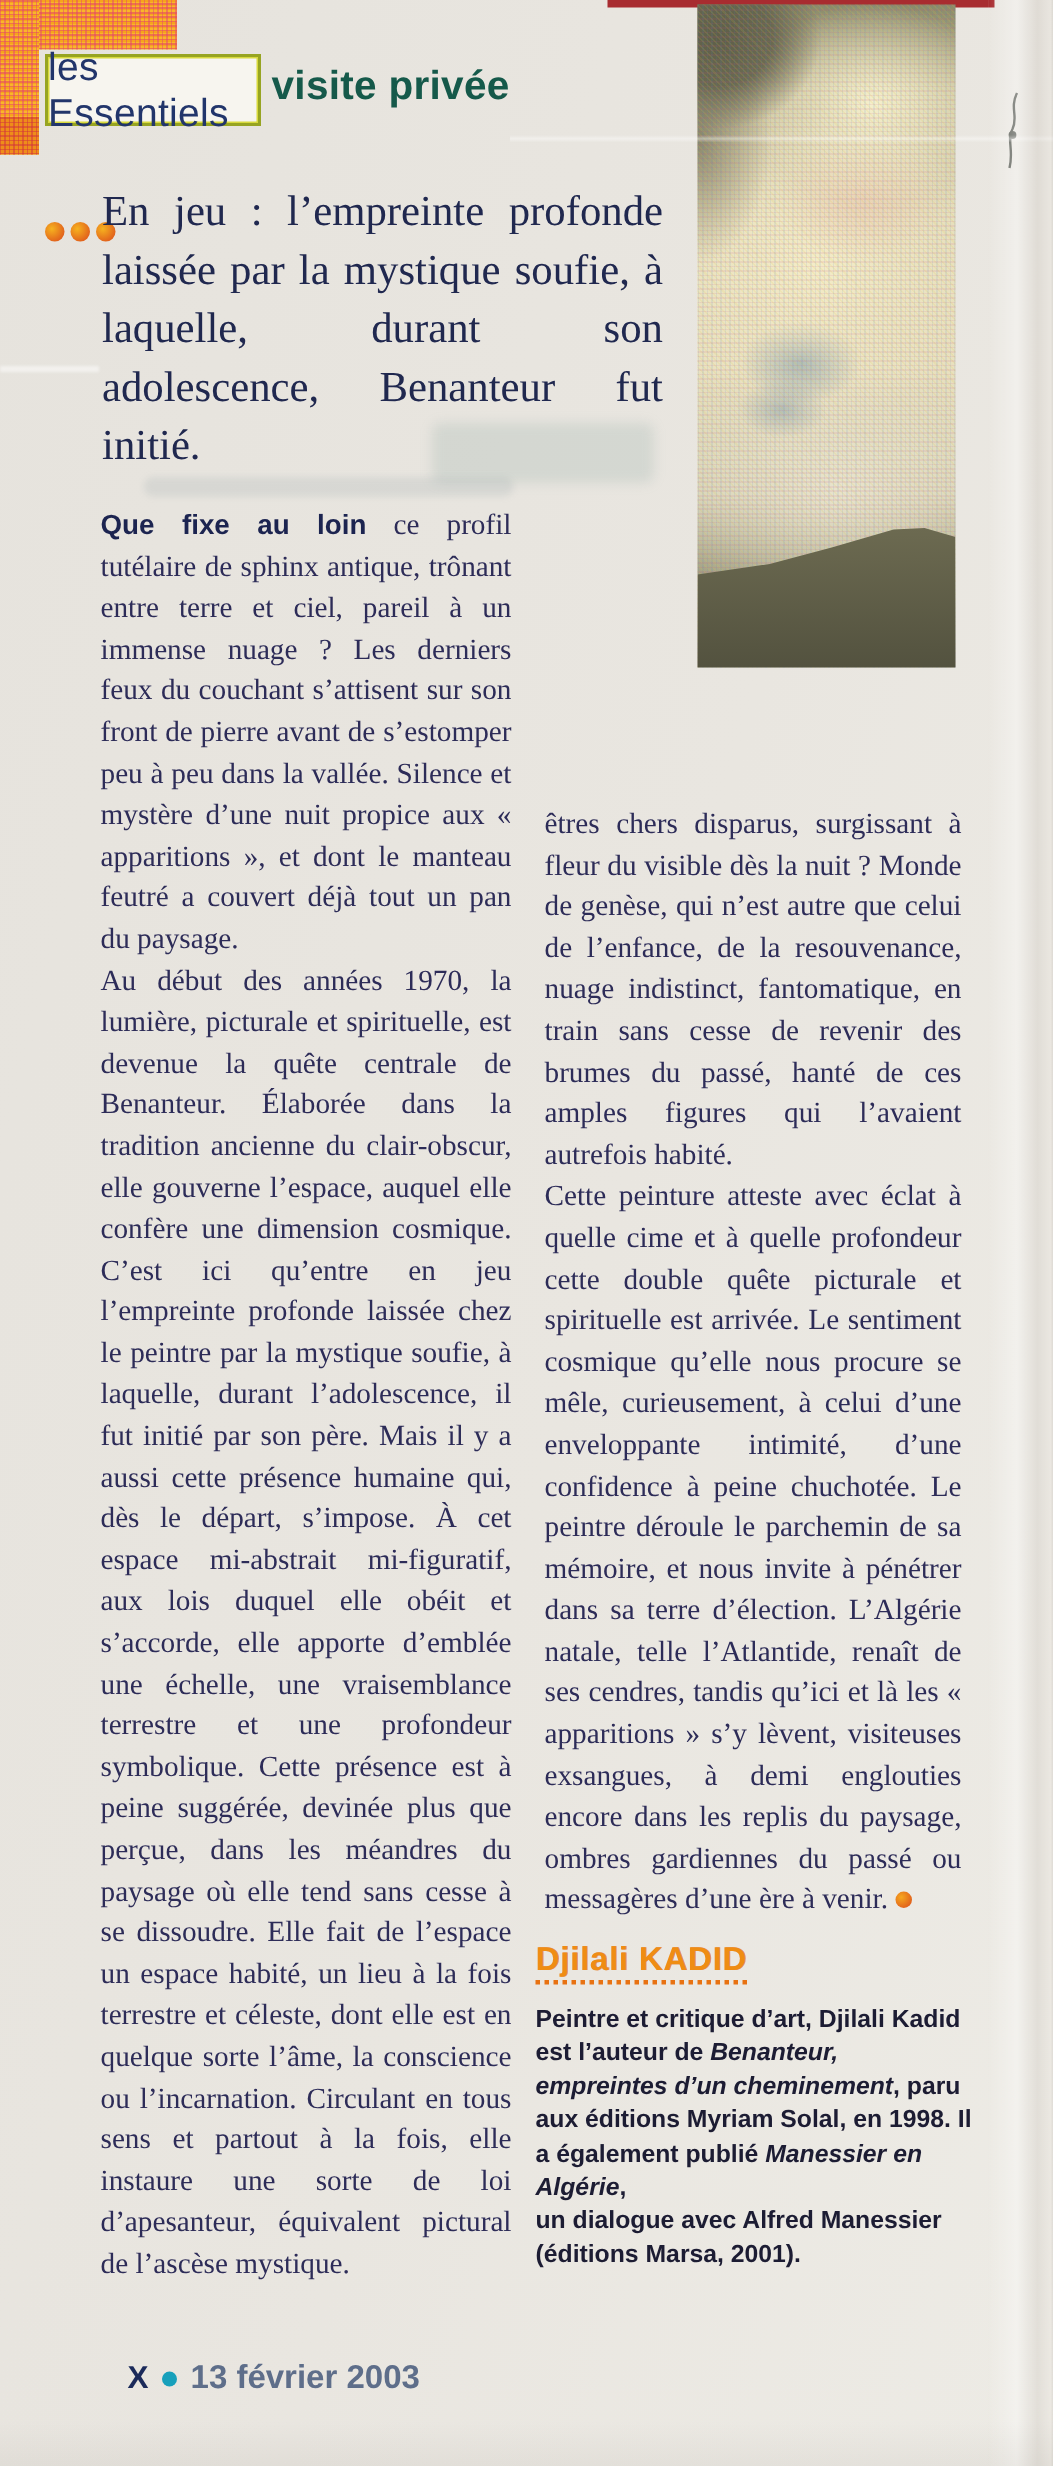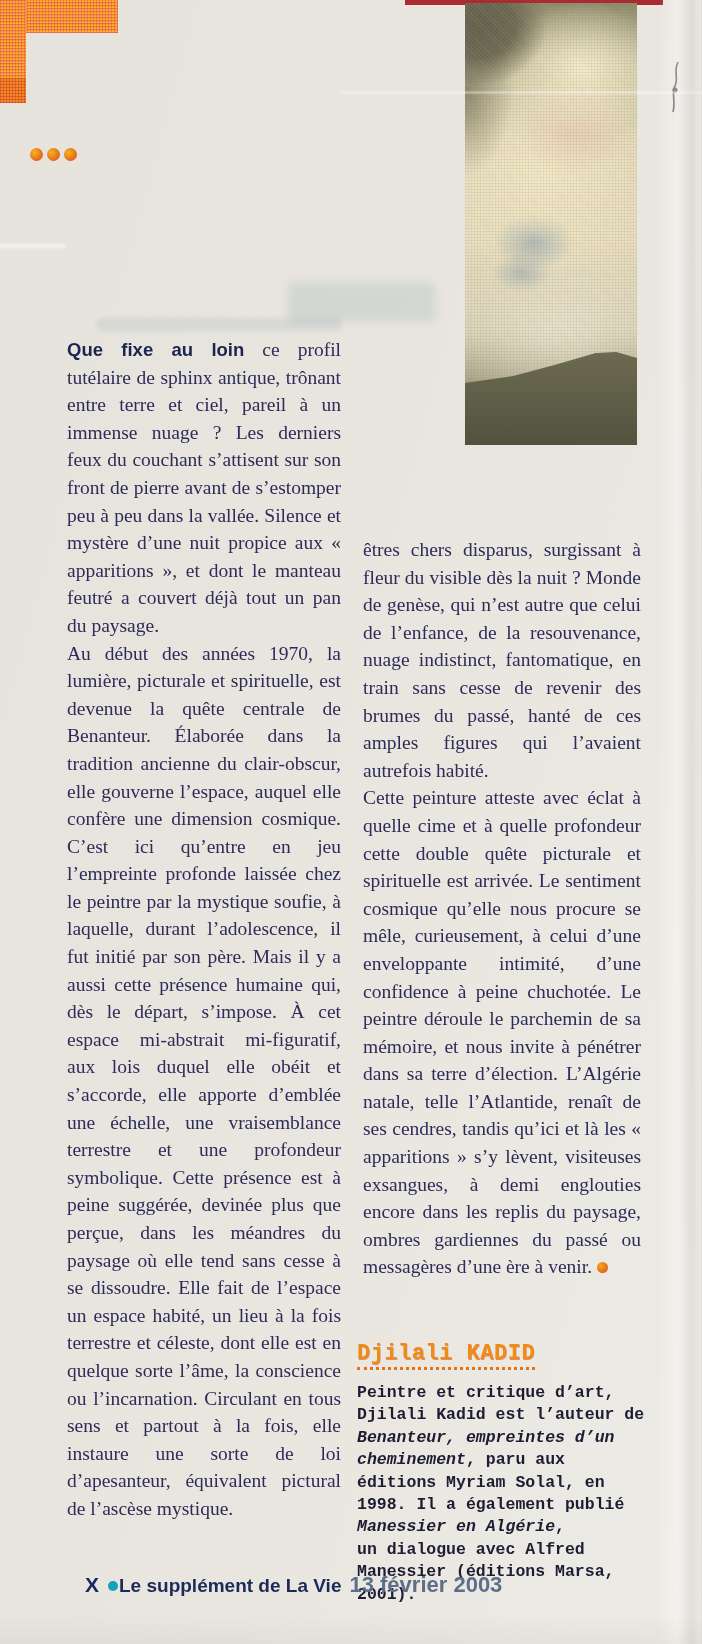--- a/index.html
+++ b/index.html
@@ -67,21 +67,21 @@
     font-size:28.5px;line-height:39px;color:#20284f;text-align:justify;hyphens:auto;}
   
   .body-text{font-size:19.5px;line-height:27.6px;color:#2d2c58;text-align:justify;hyphens:auto;}
   .body-text p{margin:0;}
   .col-left{position:absolute;left:67px;top:336px;width:274px;}
   .col-right{position:absolute;left:363px;top:536px;width:278px;}
   .lead-in{font-family:Liberation Sans, sans-serif;font-weight:700;font-size:18.5px;color:#1c2450;}
   .end-dot{display:inline-block;width:11px;height:11px;border-radius:50%;margin-left:5px;
     background:radial-gradient(circle at 35% 35%, #f6a71f, #e2641c 72%);}
   
-  .bio{position:absolute;left:357px;top:1341px;width:292px;font-family:Liberation Mono, monospace;}
+  .bio{position:absolute;left:357px;top:1293px;width:292px;font-family:Liberation Sans, sans-serif;}
   .bio-heading{display:inline-block;font-size:22px;font-weight:700;color:#ef8d13;
     letter-spacing:.5px;border-bottom:3px dotted #e87212;padding-bottom:1px;
     text-shadow:0.6px 0.6px 0 rgba(205,60,40,.55);}
   .bio-body{margin:12px 0 0 0;font-size:16.5px;font-weight:700;line-height:22.4px;
     color:#1c1c33;white-space:pre-line;text-align:left;}
   .bio-body i{font-style:italic;text-align:right;}
   
   .footer{position:absolute;left:85px;top:1572px;display:flex;align-items:baseline;
     font-family:"Liberation Sans",sans-serif;}
   .footer-x{font-weight:700;font-size:21px;color:#1b2a5a;margin-right:9px;}
@@ -93,20 +93,24 @@
 </head>
 <body>
 
 <div class="page">
 
   <div class="checker checker-a"></div>
   <div class="checker checker-b"></div>
   <div class="checker-foot"></div>
   <div class="red-strip"></div>
 
+  <div class="label-box">
+    <span>les Essentiels</span>
+  </div>
+  <div class="rubric">visite privée</div>
 
   <div class="painting"></div>
 
   <div class="artifact">
     <svg width="22" height="56" viewBox="0 0 22 56">
       <path d="M14 2 C 9 12, 15 18, 11 26 C 7 33, 12 40, 9 52" stroke="#3c4038" stroke-width="1.6" fill="none"></path>
       <circle cx="11" cy="30" r="2.6" fill="#3c4038"></circle>
     </svg>
   </div>
   <div class="ghost ghost1"></div>
@@ -114,37 +118,37 @@
   <div class="crease-left"></div>
   <div class="crease-right"></div>
   <div class="edge-fold"></div>
   <div class="edge-bottom"></div>
 
   <div class="dots">
       <i></i>
       <i></i>
       <i></i>
     </div>
+  <p class="intro-text">En jeu : l’empreinte profonde laissée par la mystique soufie, à laquelle, durant son adolescence, Benanteur fut initié.</p>
 
   <div class="col-left body-text">
     <p><span class="lead-in">Que fixe au loin</span><span> ce profil tutélaire de sphinx antique, trônant entre terre et ciel, pareil à un immense nuage ? Les derniers feux du couchant s’attisent sur son front de pierre avant de s’estomper peu à peu dans la vallée. Silence et mystère d’une nuit propice aux « apparitions », et dont le manteau feutré a couvert déjà tout un pan du paysage.</span></p>
     <p><span>Au début des années 1970, la lumière, picturale et spirituelle, est devenue la quête centrale de Benanteur. Élaborée dans la tradition ancienne du clair-obscur, elle gouverne l’espace, auquel elle confère une dimension cosmique. C’est ici qu’entre en jeu l’empreinte profonde laissée chez le peintre par la mystique soufie, à laquelle, durant l’adolescence, il fut initié par son père. Mais il y a aussi cette présence humaine qui, dès le départ, s’impose. À cet espace mi-abstrait mi-figuratif, aux lois duquel elle obéit et s’accorde, elle apporte d’emblée une échelle, une vraisemblance terrestre et une profondeur symbolique. Cette présence est à peine suggérée, devinée plus que perçue, dans les méandres du paysage où elle tend sans cesse à se dissoudre. Elle fait de l’espace un espace habité, un lieu à la fois terrestre et céleste, dont elle est en quelque sorte l’âme, la conscience ou l’incarnation. Circulant en tous sens et partout à la fois, elle instaure une sorte de loi d’apesanteur, équivalent pictural de l’ascèse mystique.</span></p>
   </div>
 
   <div class="col-right body-text">
     <p><span>êtres chers disparus, surgissant à fleur du visible dès la nuit ? Monde de genèse, qui n’est autre que celui de l’enfance, de la resouvenance, nuage indistinct, fantomatique, en train sans cesse de revenir des brumes du passé, hanté de ces amples figures qui l’avaient autrefois habité.</span></p>
     <p><span>Cette peinture atteste avec éclat à quelle cime et à quelle profondeur cette double quête picturale et spirituelle est arrivée. Le sentiment cosmique qu’elle nous procure se mêle, curieusement, à celui d’une enveloppante intimité, d’une confidence à peine chuchotée. Le peintre déroule le parchemin de sa mémoire, et nous invite à pénétrer dans sa terre d’élection. L’Algérie natale, telle l’Atlantide, renaît de ses cendres, tandis qu’ici et là les « apparitions » s’y lèvent, visiteuses exsangues, à demi englouties encore dans les replis du paysage, ombres gardiennes du passé ou messagères d’une ère à venir.</span><span class="end-dot"></span></p>
   </div>
 
   <div class="bio">
     <div class="bio-heading">Djilali KADID</div>
     <p class="bio-body"><span>Peintre et critique d’art, Djilali Kadid est l’auteur de </span><i>Benanteur, empreintes d’un cheminement</i><span>, paru aux éditions Myriam Solal, en 1998. Il a également publié </span><i>Manessier en Algérie</i><span>,
 un dialogue avec Alfred Manessier (éditions Marsa, 2001).</span></p>
   </div>
 
   <div class="footer">
     <span class="footer-x">X</span>
     <span class="footer-dot"></span>
-    <span class="footer-title">Le supplément de La Vie</span>
     <span class="footer-date">13 février 2003</span>
   </div>
 
 </div>
 
 </body></html>

